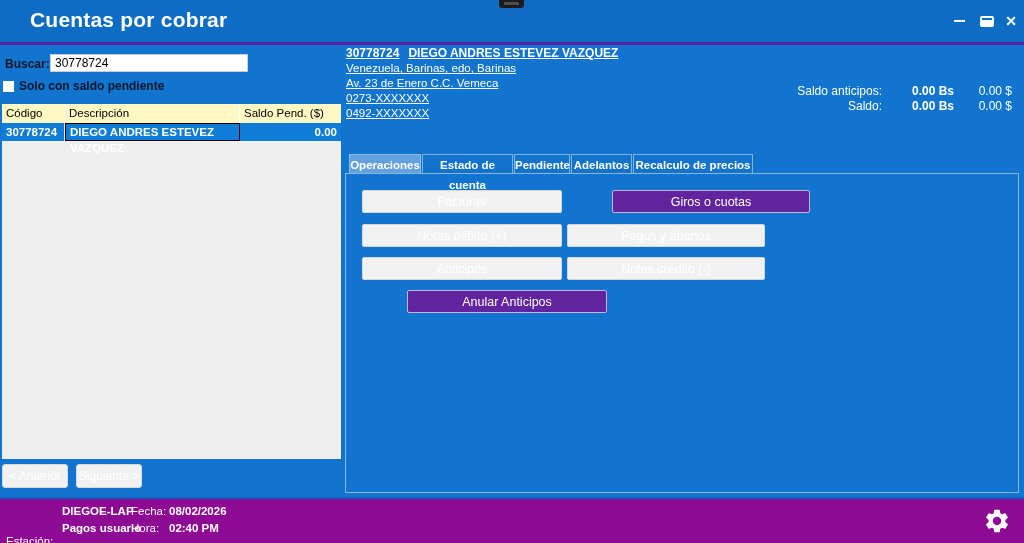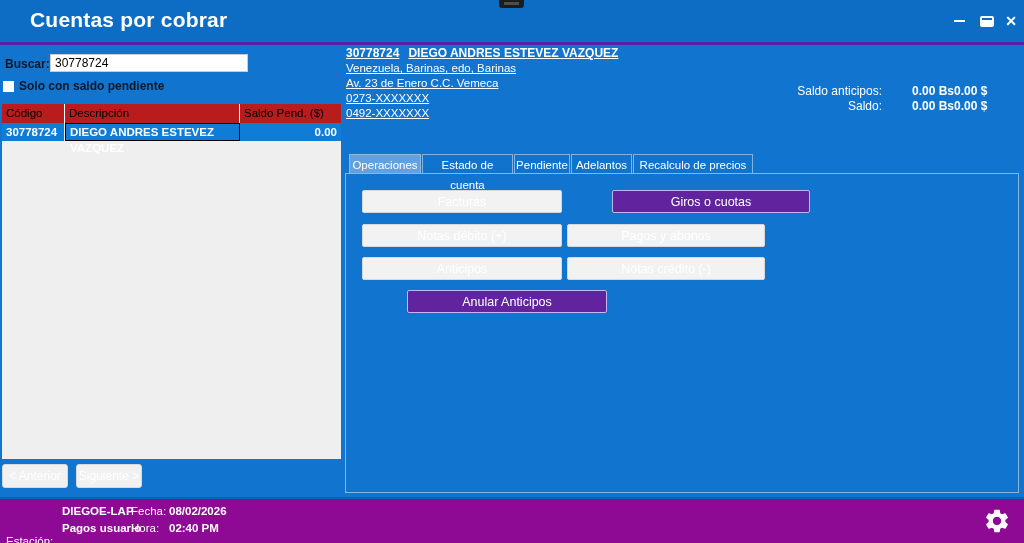--- a/index.html
+++ b/index.html
@@ -22,21 +22,21 @@
 
   
   .lbl{color:#0f172a;font-weight:bold;font-size:12px;}
   .search-label{position:absolute;left:5px;top:57px;}
   .search-input{position:absolute;left:50px;top:54px;width:198px;height:18px;background:#ffffff;border:1px solid #cccccc;font-family:"Liberation Sans",sans-serif;font-size:12px;color:#000;padding:0 0 0 4px;box-sizing:border-box;}
   .chk{position:absolute;left:3px;top:81px;width:11px;height:11px;background:#ffffff;cursor:pointer;}
   .chk-label{position:absolute;left:19px;top:79px;}
 
   .list-panel{position:absolute;left:2px;top:104px;width:339px;height:355px;background:#efefef;}
   .grid-header{position:absolute;left:0;top:0;width:339px;height:19px;display:flex;}
-  .grid-header .cell{background:#b91c1c;color:#000;font-size:11.5px;line-height:19px;padding-left:4px;box-sizing:border-box;border-right:1px solid #fdfdfd;}
+  .grid-header .cell{background:#fef9c3;color:#000;font-size:11.5px;line-height:19px;padding-left:4px;box-sizing:border-box;border-right:1px solid #fdfdfd;}
   .grid-row{position:absolute;left:0;top:19px;width:339px;height:18px;display:flex;background:#0f7cd8;cursor:pointer;}
   .grid-row .cell{color:#ffffff;font-size:11.5px;font-weight:bold;line-height:18px;padding-left:4px;box-sizing:border-box;border-right:1px solid #e8e8e8;}
   .c0{width:63px;} .c1{width:175px;} .c2{width:101px;border-right:none !important;}
   .cell-desc{border:1px solid #000 !important;line-height:16px !important;}
   .cell-num{text-align:right;padding-right:4px !important;padding-left:0 !important;}
 
   .pager-btn{position:absolute;top:464px;height:24px;width:66px;background:#f1f1f1;border:1px solid #d9d9d9;border-radius:3px;color:#ffffff;font-size:12px;display:flex;align-items:center;justify-content:center;cursor:pointer;box-sizing:border-box;}
   .pg-prev{left:2px;} .pg-next{left:76px;}
 
   
@@ -46,24 +46,24 @@
   .cust .hdr .name{margin-left:9px;}
   .credit-row{font-weight:bold;}
   .credit-row .val{margin-left:16px;}
   .credit-row .lab2{margin-left:14px;}
 
   
   .balances{position:absolute;right:12px;top:84px;color:#ffffff;font-size:12px;}
   .balances .brow{display:flex;height:15px;line-height:15px;}
   .balances .blab{width:160px;text-align:right;}
   .balances .bbs{width:72px;text-align:right;font-weight:bold;}
-  .balances .busd{width:58px;text-align:left;font-weight:bold;}
+  .balances .busd{width:58px;text-align:right;font-weight:normal;}
 
   
-  .tab{position:absolute;top:154px;height:20px;line-height:20px;text-align:center;color:#ffffff;font-size:11.5px;background:#1173cc;border:1px solid #7fb3e3;box-sizing:border-box;cursor:pointer;}
+  .tab{position:absolute;top:154px;height:20px;line-height:20px;text-align:center;color:#ffffff;font-size:11.5px;background:#1173cc;border:1px solid #7fb3e3;box-sizing:border-box;cursor:pointer;font-weight:bold;}
   .tab.selected{background:#63a1de;border-color:#8cbbe8;}
   .tab-panel{position:absolute;left:345px;top:173px;width:674px;height:320px;border:1px solid #8ab5de;box-sizing:border-box;}
 
   
   .op-btn{position:absolute;height:23px;display:flex;align-items:center;justify-content:center;font-size:12.5px;color:#ffffff;border-radius:2px;box-sizing:border-box;cursor:pointer;}
   .op-disabled{background:#f2f2f2;border:1px solid #d8d8d8;}
   .op-primary{background:#61249e;border:1px solid #c4b5fd;margin-left:45px;}
   .colL{left:362px;width:200px;} .colR{left:567px;width:198px;}
   .r1{top:190px;} .r2{top:224px;} .r3{top:257px;} .r4{top:290px;}
 

